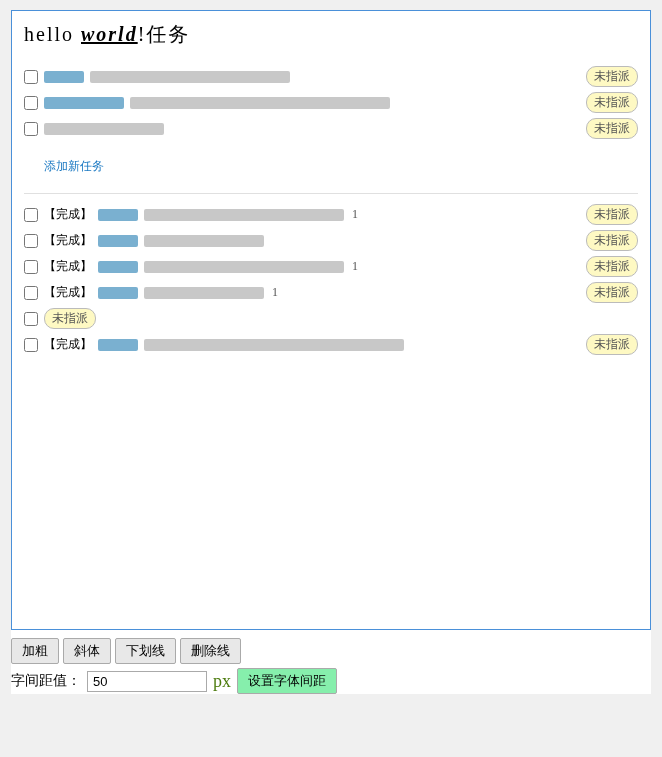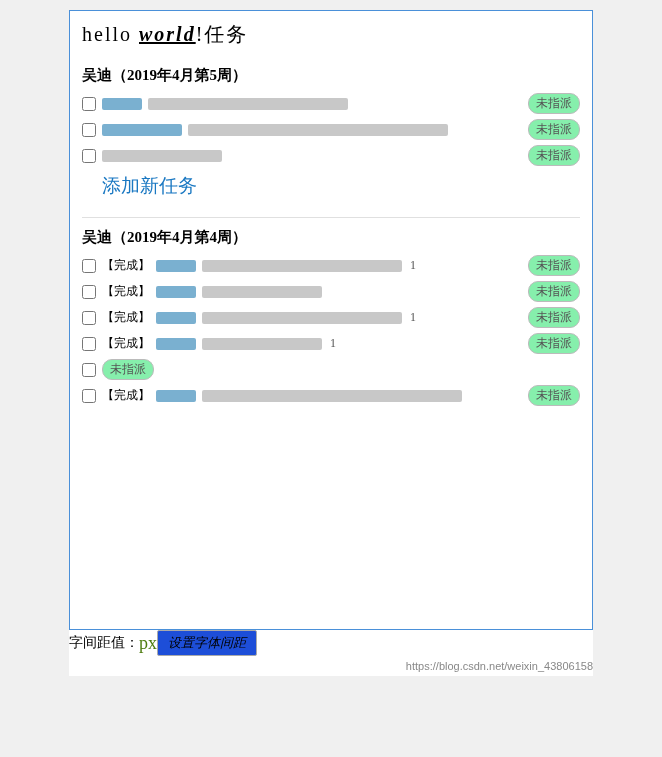--- a/index.html
+++ b/index.html
@@ -7,21 +7,21 @@
       font-family: SimSun, "宋体", serif;
       font-size: 14px;
       background: #f0f0f0;
       display: flex;
       justify-content: center;
       align-items: flex-start;
       min-height: 757px;
       padding: 10px;
     }
     .page-wrapper {
-      width: 524px;
+      width: 640px;
       background: #fff;
     }
     .content-area {
       border: 1.5px solid #4a90d9;
       padding: 10px 12px 16px 12px;
       min-height: 620px;
     }
     .title-line {
       font-size: 20px;
       font-weight: normal;
@@ -77,32 +77,32 @@
       color: #000;
       white-space: nowrap;
     }
     .badge-unassigned {
       font-size: 12px;
       color: #555;
       border: 1px solid #bbb;
       border-radius: 10px;
       padding: 1px 7px;
       white-space: nowrap;
-      background: #86efac;
+      background: #fef9c3;
     }
     .badge-count {
       font-size: 12px;
       color: #555;
       padding: 0 2px;
     }
     .add-task-link {
       color: #1a78c2;
-      font-size: 19px;
-      cursor: pointer;
-      margin-top: 2px;
+      font-size: 12px;
+      cursor: pointer;
+      margin-top: 14px;
       display: inline-block;
       margin-left: 20px;
       font-family: Liberation Serif, serif;
     }
     .divider {
       border: none;
       border-top: 1px solid #e0e0e0;
       margin: 10px 0;
     }
     .toolbar {
@@ -118,63 +118,62 @@
       background: #e8e8e8;
       border-radius: 2px;
       cursor: pointer;
       font-size: 13px;
       color: #000;
       font-family: SimSun, serif;
     }
     .letter-spacing-row {
       display: flex;
       align-items: center;
+      gap: 6px;
       font-size: 14px;
       color: #000;
     }
     .spacing-input {
       width: 120px;
       border: 1px solid #aaa;
       padding: 2px 5px;
       font-size: 13px;
     }
     .spacing-unit {
       font-size: 18px;
       color: #4d7c0f;
     }
     .set-spacing-btn {
       padding: 3px 10px;
       border: 1px solid #aaa;
-      background: #1d4ed8;
+      background: #86efac;
       border-radius: 2px;
       cursor: pointer;
       font-size: 13px;
       font-family: SimSun, serif;
-      font-style: italic;
     }
     .watermark {
       color: #888;
       font-size: 11px;
       text-align: right;
       padding: 4px 0;
       font-family: Arial, sans-serif;
     }
   </style>
 </head>
 <body>
 
 <div class="page-wrapper">
   <div class="content-area">
 
     <div class="title-line">
       <span>hello </span><span class="world">world</span><span>!任务</span>
     </div>
 
     <div class="task-section">
-      <div class="section-header">吴迪（2019年4月第5周）</div>
 
       
       <div class="task-row">
         <input type="checkbox" style="">
         <div class="task-content">
           <div class="task-text-blur blue-short"></div>
           <div class="task-text-blur long"></div>
         </div>
         <span class="badge-unassigned">未指派</span>
       </div>
@@ -193,21 +192,20 @@
         </div>
         <span class="badge-unassigned">未指派</span>
       </div>
 
       <div class="add-task-link">添加新任务</div>
     </div>
 
     <hr class="divider">
 
     <div class="task-section">
-      <div class="section-header">吴迪（2019年4月第4周）</div>
 
       <div class="task-row">
         <input type="checkbox" style="">
         <div class="task-content">
           <span class="task-label-prefix">【完成】</span>
           <div class="task-text-blur blue-short"></div>
           <div class="task-text-blur long"></div>
           <span class="badge-count">1</span>
         </div>
         <span class="badge-unassigned">未指派</span>
@@ -250,20 +248,26 @@
         <div class="task-content">
           <span class="task-label-prefix">【完成】</span>
           <div class="task-text-blur blue-short"></div>
           <div class="task-text-blur xlong"></div>
         </div>
         <span class="badge-unassigned">未指派</span>
       </div>
     </div>
   </div>
 
+  <div class="toolbar">
+    <button class="toolbar-btn">加粗</button>
+    <button class="toolbar-btn">斜体</button>
+    <button class="toolbar-btn">下划线</button>
+    <button class="toolbar-btn">删除线</button>
+  </div>
   <div class="letter-spacing-row">
     <span>字间距值：</span>
+    <input type="text" class="spacing-input" value="50" style="">
     <span class="spacing-unit">px</span>
     <button class="set-spacing-btn">设置字体间距</button>
   </div>
 
-  <div class="watermark">https://blog.csdn.net/weixin_43806158</div>
 </div>
 
 </body></html>

